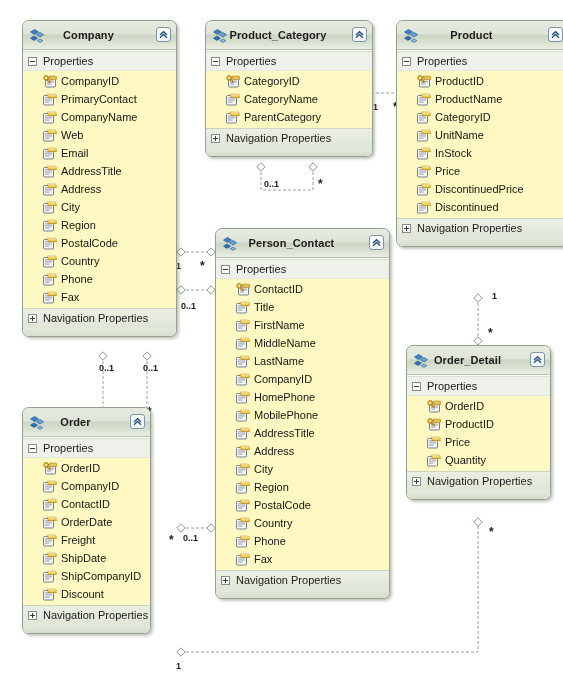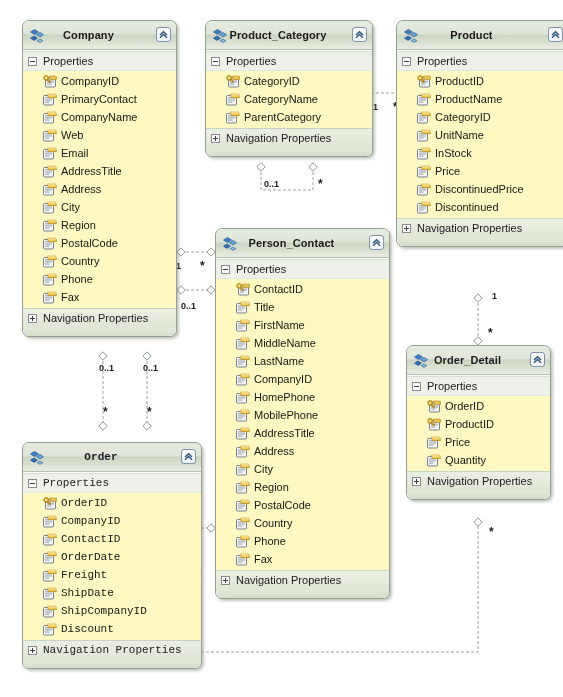--- a/index.html
+++ b/index.html
@@ -950,21 +950,21 @@
   </div>
 </div>
       <div class="section-head nav">
         <span class="toggle-box plus"></span>
         <span class="section-label">Navigation Properties</span>
       </div>
       <div class="entity-footer"></div>
     </div>
   </div>
 
-  <div class="entity" style="left: 22px; top: 442px; width: 180px; font-family: Liberation Mono, monospace;">
+  <div class="entity" style="left: 22px; top: 407px; width: 129px;">
     <div class="entity-header">
       <span class="entity-icon">
         <svg width="16" height="16" viewBox="0 0 16 16" xmlns="http://www.w3.org/2000/svg">
           <polygon points="5.5,1.5 9.5,4 5.5,6.5 1.5,4" fill="#3d7fc8" stroke="#23568f" stroke-width=".7"></polygon>
           <polygon points="11,4.5 14.5,6.7 11,8.9 7.5,6.7" fill="#6aa8e0" stroke="#23568f" stroke-width=".7"></polygon>
           <polygon points="5,8 8.5,10.2 5,12.4 1.5,10.2" fill="#2f6fb8" stroke="#23568f" stroke-width=".7"></polygon>
           <polygon points="11,11 13.8,12.7 11,14.4 8.2,12.7" fill="#8fc0ea" stroke="#23568f" stroke-width=".6"></polygon>
         </svg>
       </span>
       <span class="entity-title">Order</span>

